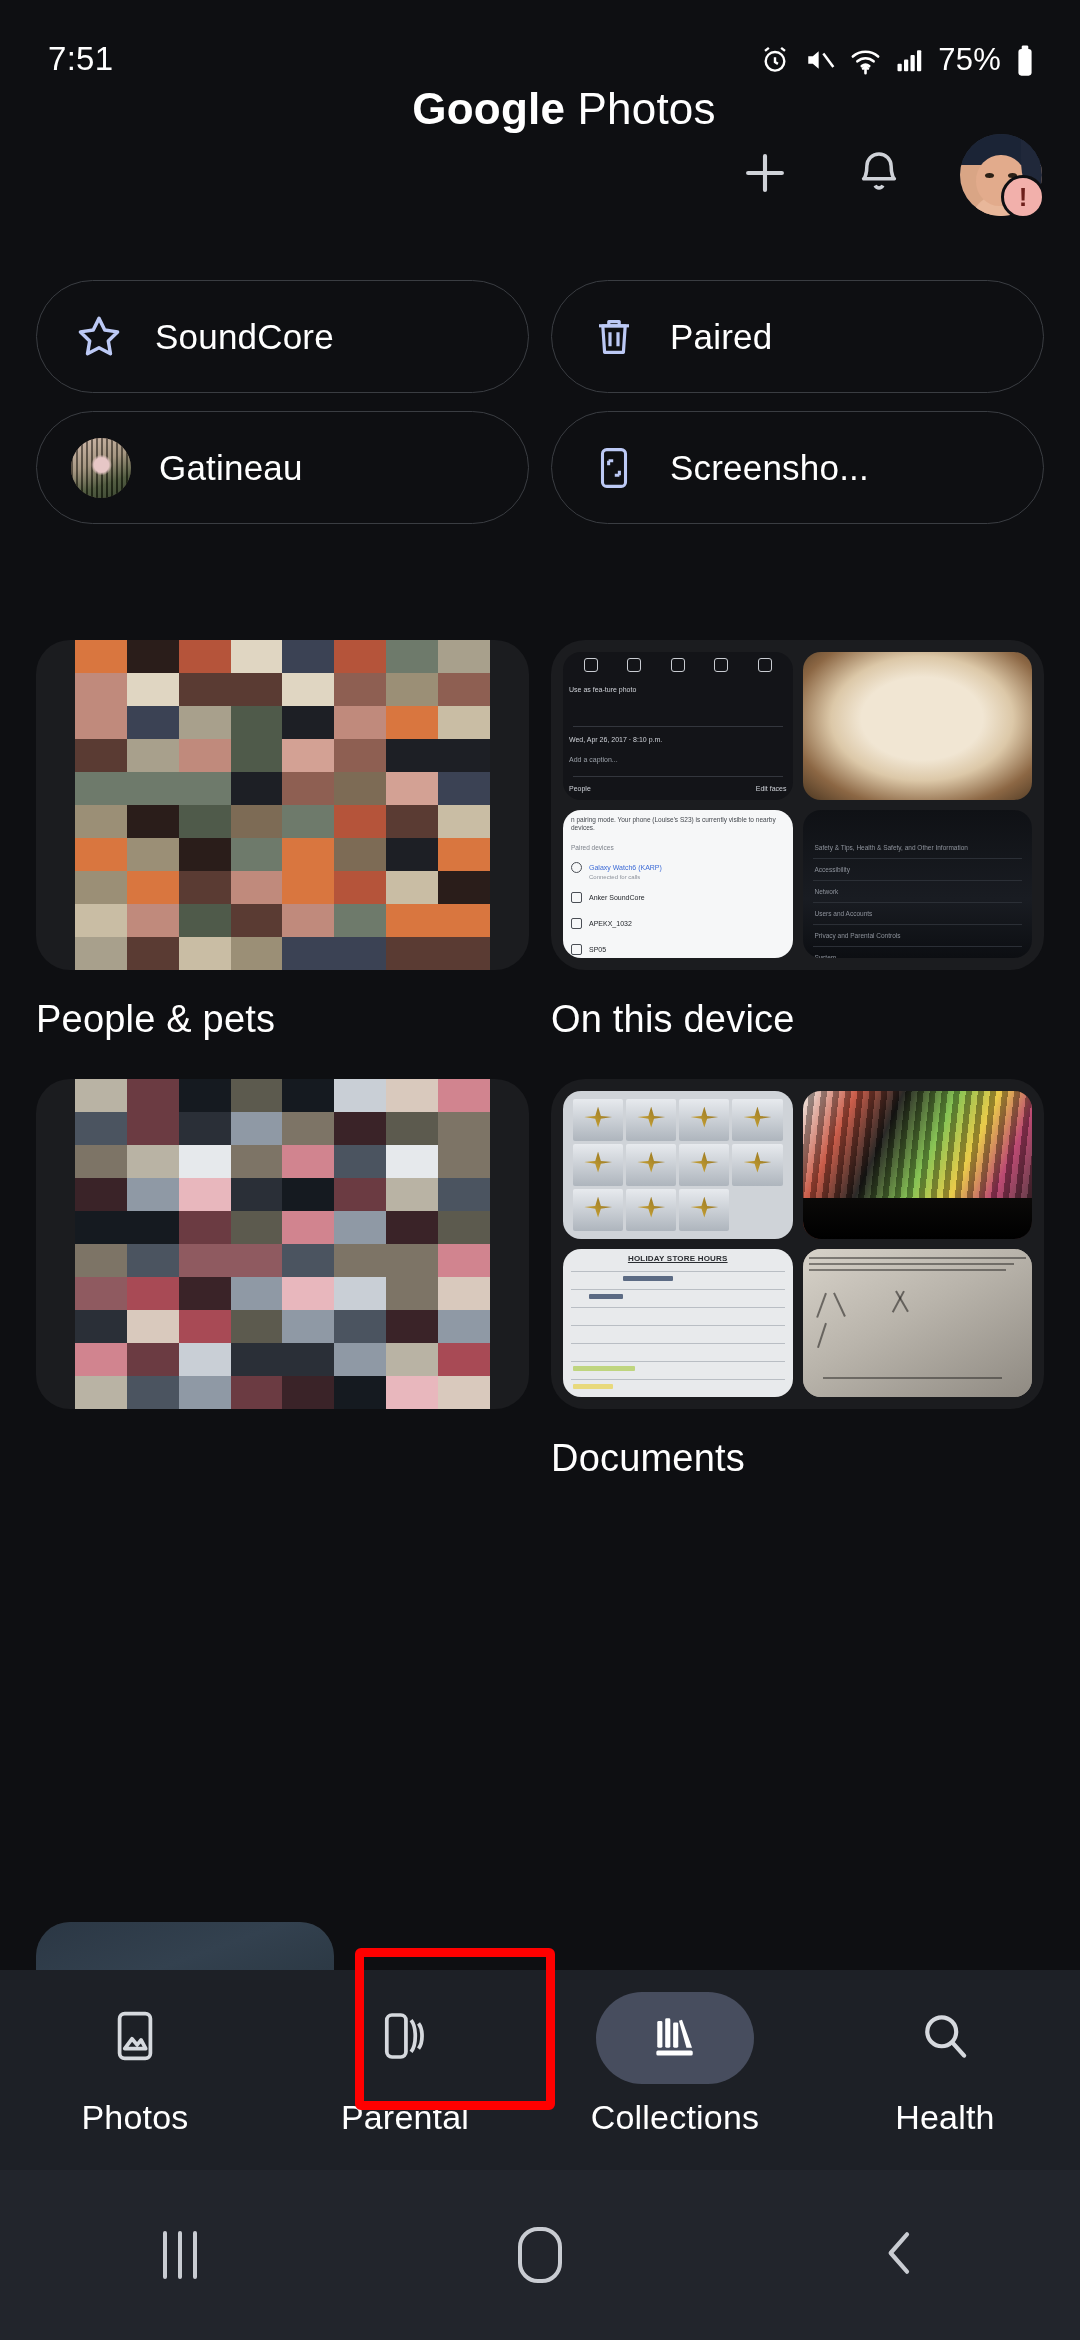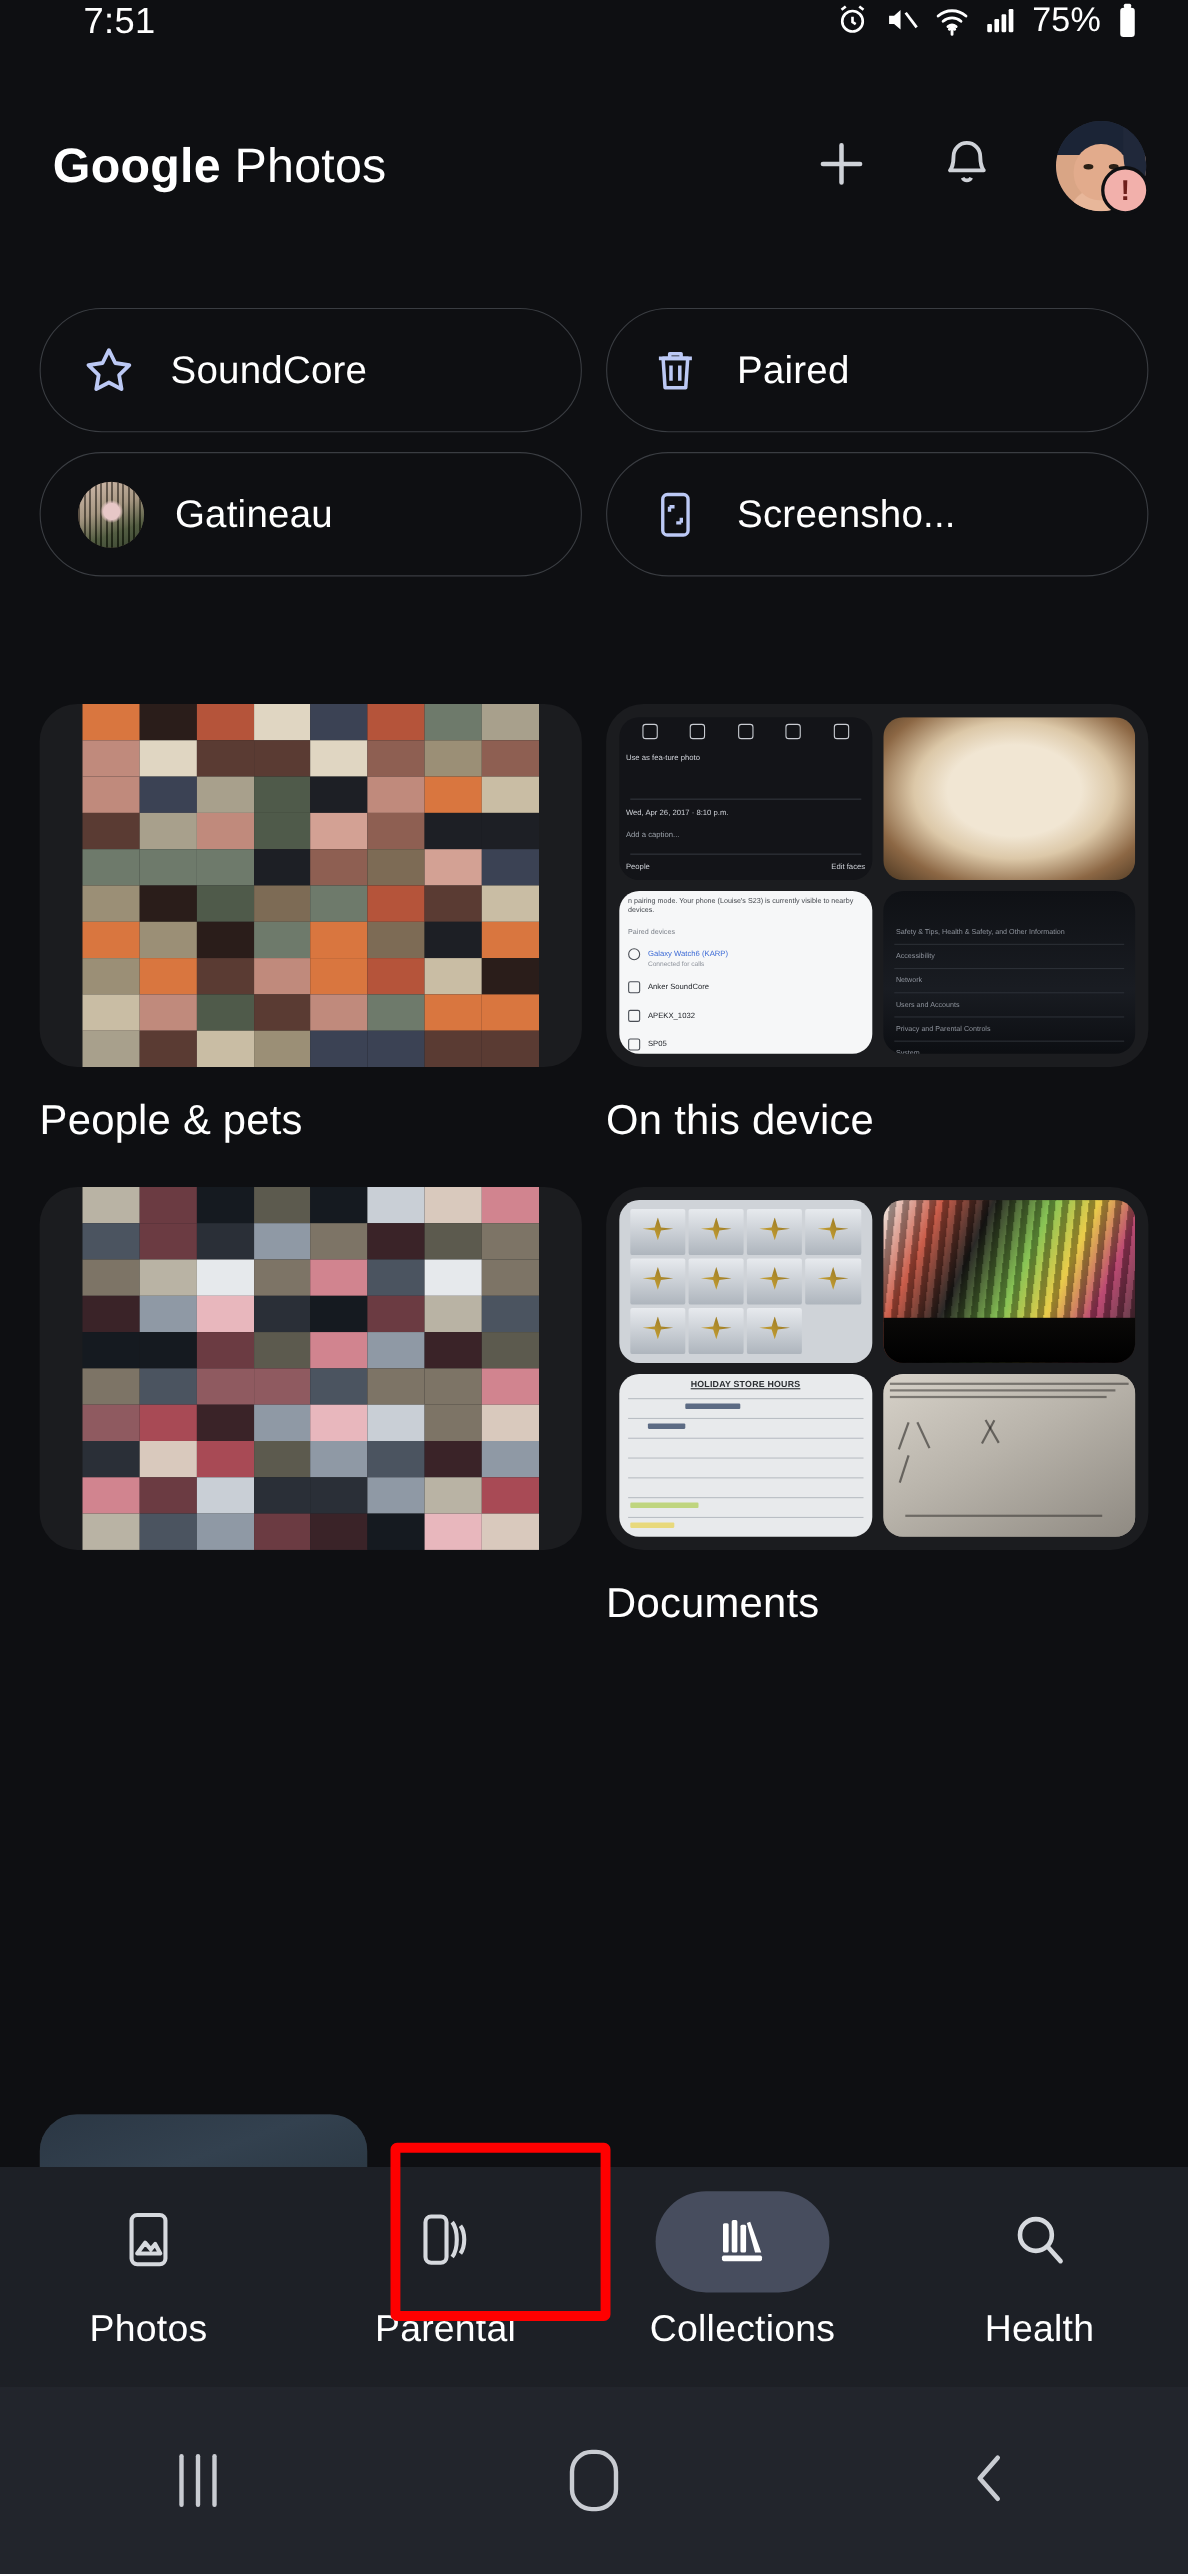--- a/index.html
+++ b/index.html
@@ -7,32 +7,32 @@
     width:1080px; height:2340px;
     background:#0e0f12;
     font-family:"Liberation Sans", sans-serif;
     overflow:hidden;
   }
   .phone { position:relative; width:1080px; height:2340px; background:#0e0f12; }
 
   
   .statusbar {
     position:absolute; top:0; left:0; width:1080px; height:78px;
-    display:flex; align-items:flex-start; justify-content:space-between;
-    padding:0 44px 0 76px; color:#ffffff;
+    display:flex; align-items:flex-end; justify-content:space-between;
+    padding:0 44px 0 48px; color:#ffffff;
   }
   .sb-time { font-size:33px; letter-spacing:.3px; }
   .sb-right { display:flex; align-items:center; gap:13px; }
   .sb-right svg { display:block; }
   .sb-batt { font-size:31px; letter-spacing:.2px; }
 
   
   .appbar {
-    position:absolute; top:96px; left:0; width:1080px; height:110px;
-    display:flex; align-items:center;
+    position:absolute; top:84px; left:0; width:1080px; height:110px;
+    display:flex; align-items:center;flex-direction:column;
   }
   .brand { margin-left:48px; font-size:44px; color:#fff; letter-spacing:.2px; white-space:nowrap; }
   .brand .b1 { font-weight:700; }
   .brand .b2 { font-weight:400; }
   .appbar-actions {
     margin-left:auto; margin-right:38px;
     display:flex; align-items:center; gap:48px;
   }
   .ab-btn { width:66px; height:66px; display:flex; align-items:center; justify-content:center; }
   .avatar-wrap { position:relative; width:82px; height:82px; }

